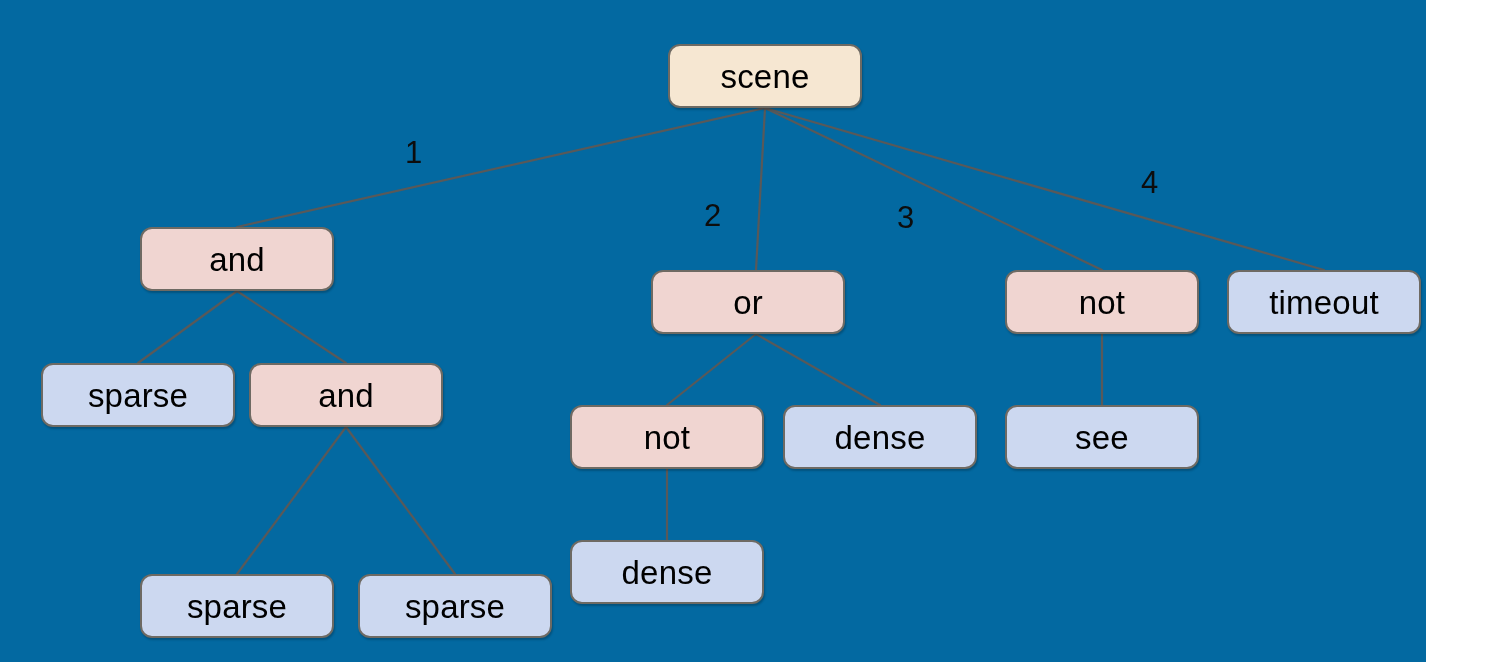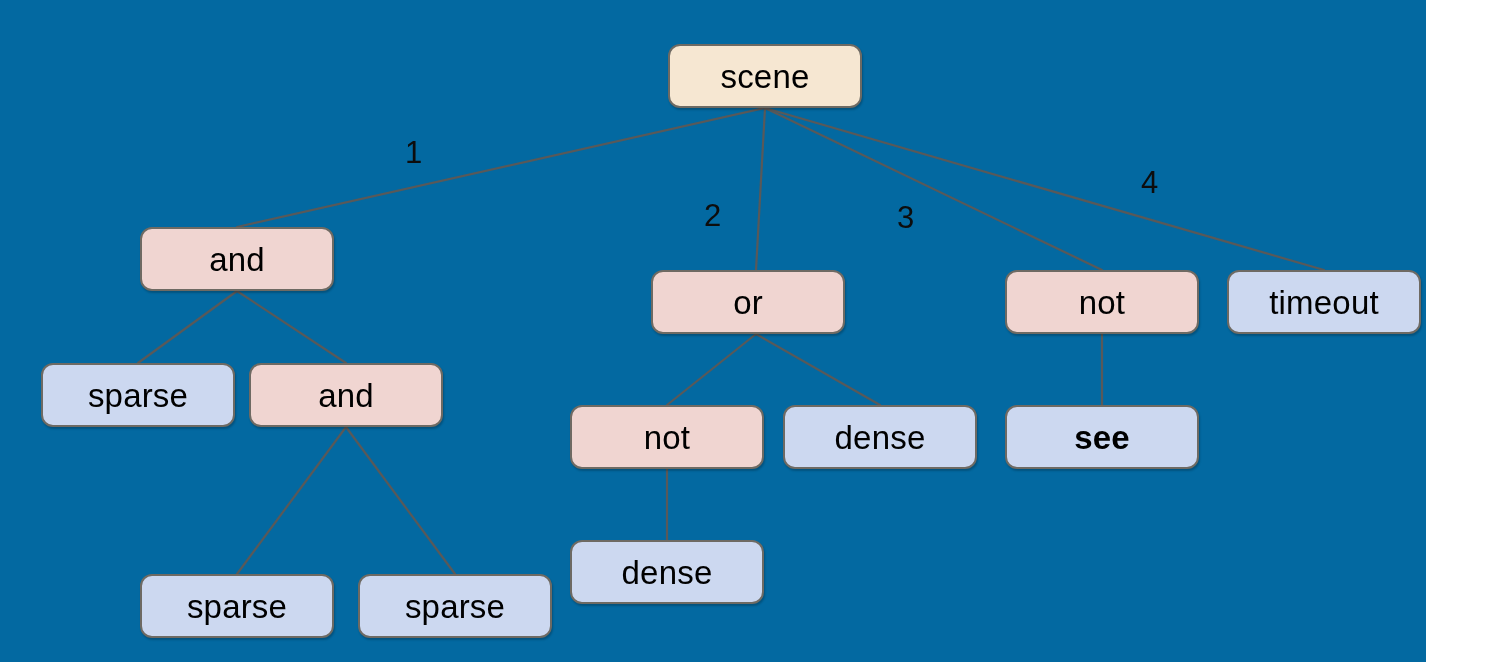--- a/index.html
+++ b/index.html
@@ -97,21 +97,21 @@
       </div>
       <div class="node term" style="left: 783px; top: 405px; width: 194px; height: 64px;">
         <span>dense</span>
       </div>
       <div class="node term" style="left: 570px; top: 540px; width: 194px; height: 64px;">
         <span>dense</span>
       </div>
       <div class="node op" style="left: 1005px; top: 270px; width: 194px; height: 64px;">
         <span>not</span>
       </div>
-      <div class="node term" style="left: 1005px; top: 405px; width: 194px; height: 64px; font-weight: bold;">
+      <div class="node term" style="left: 1005px; top: 405px; width: 194px; height: 64px;">
         <span>see</span>
       </div>
       <div class="node term" style="left: 1227px; top: 270px; width: 194px; height: 64px; text-align: right;">
         <span>timeout</span>
       </div>
     </div>
   <div id="label-layer">
       <div class="edge-label" style="left: 405px; top: 137px;">1</div>
       <div class="edge-label" style="left: 704px; top: 200px;">2</div>
       <div class="edge-label" style="left: 897px; top: 202px;">3</div>

